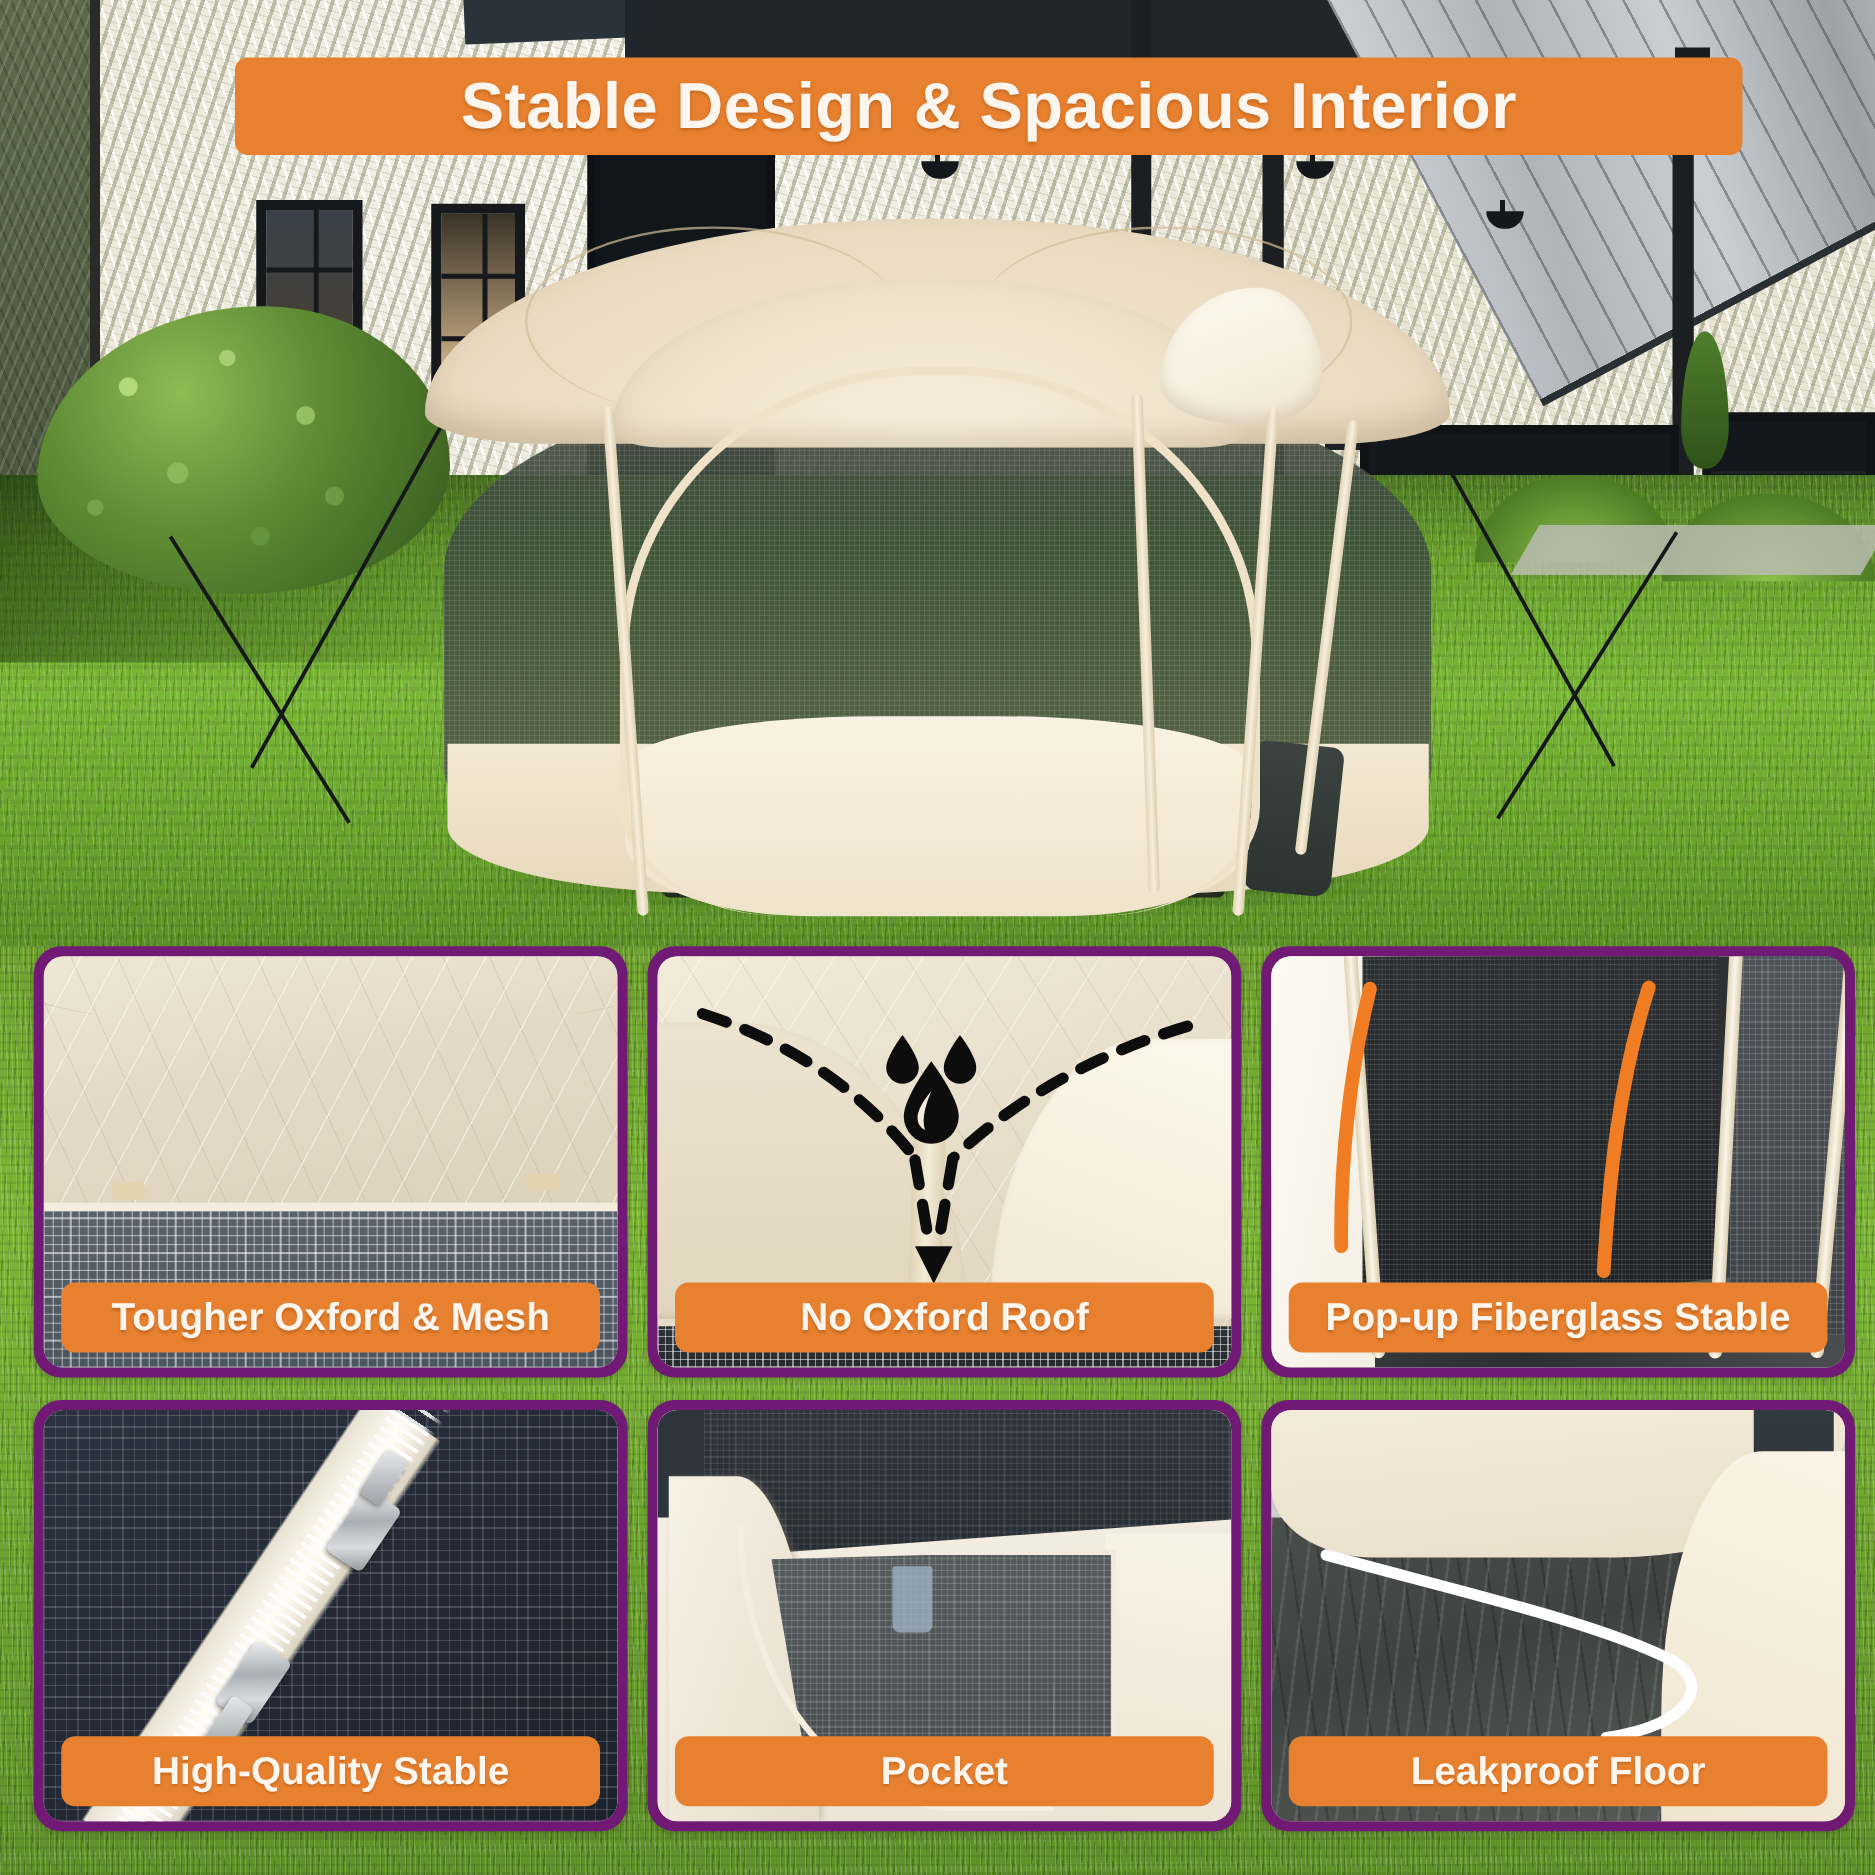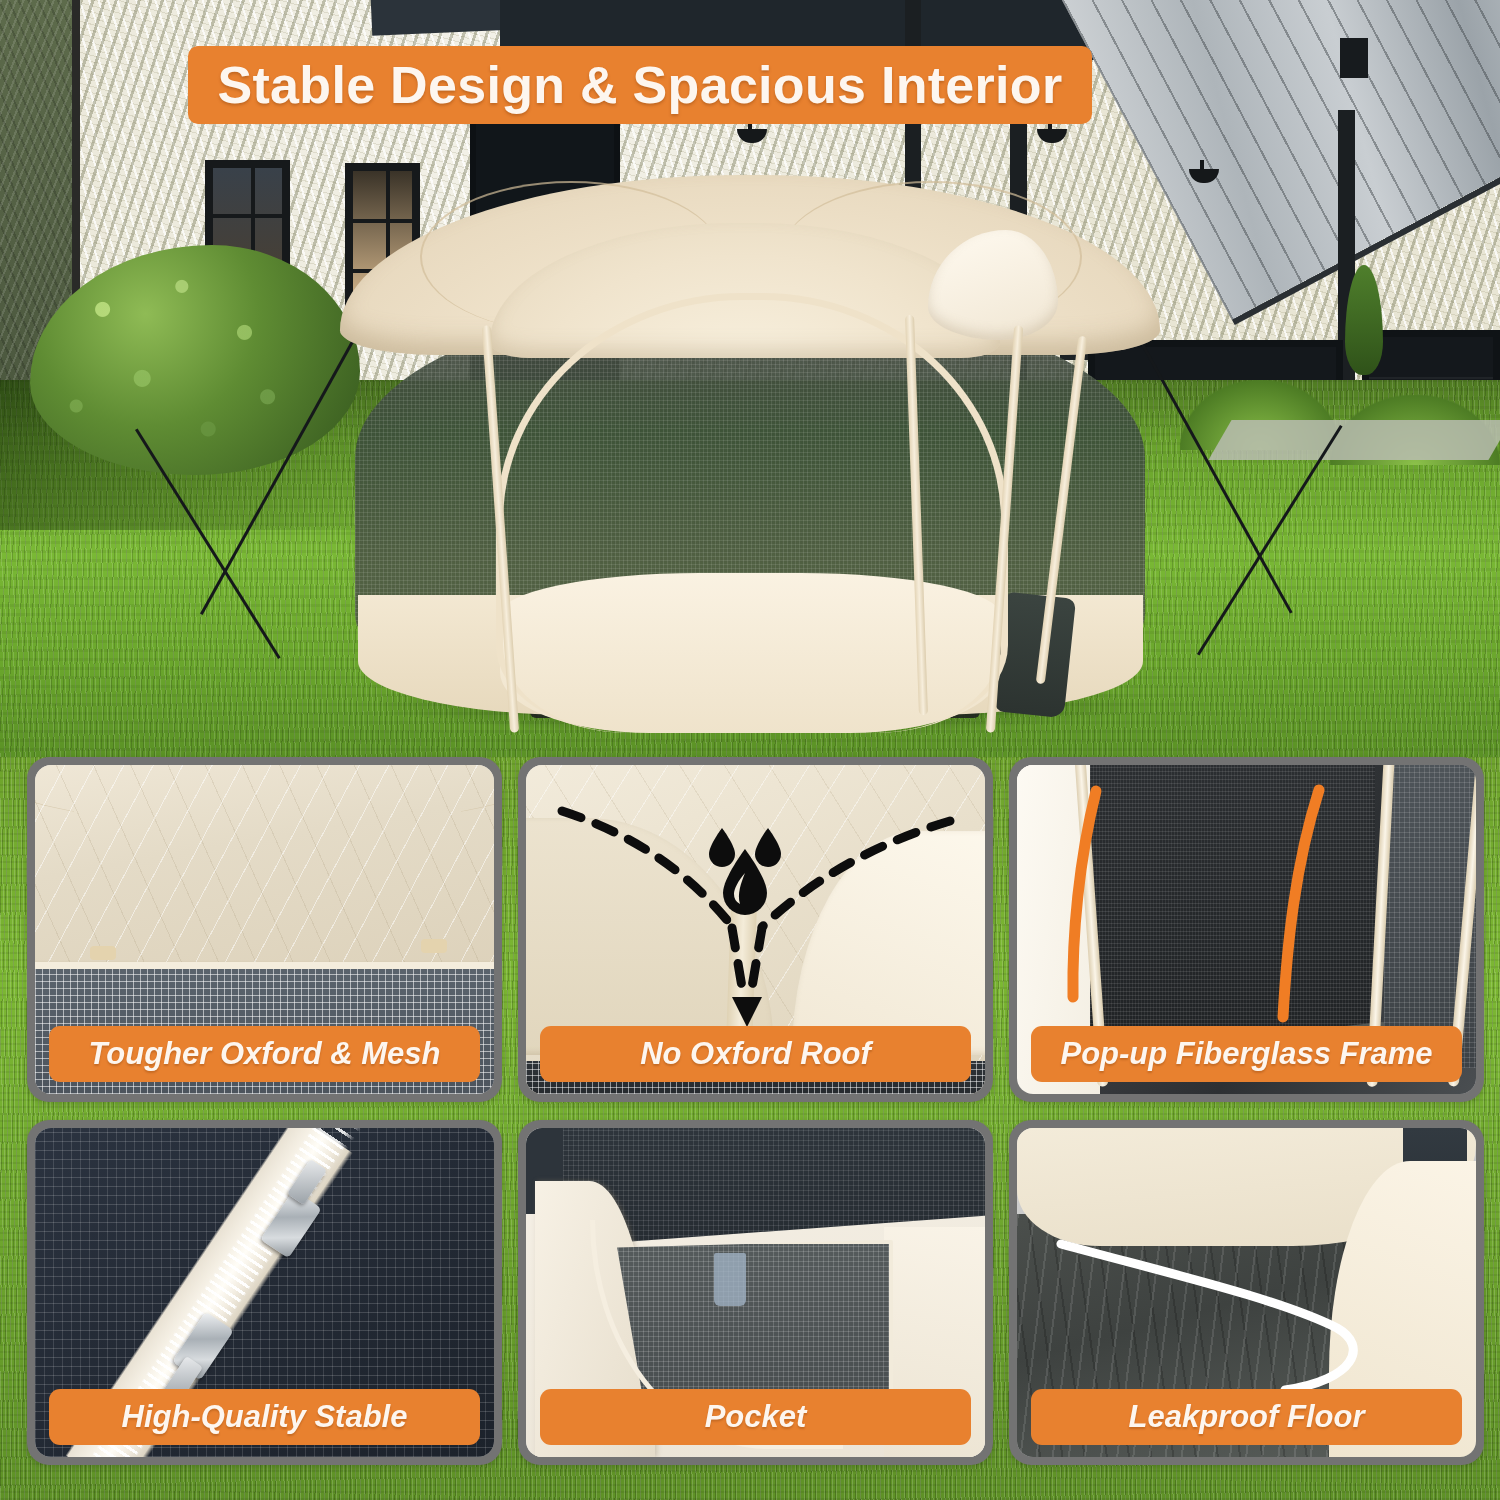--- a/index.html
+++ b/index.html
@@ -146,40 +146,40 @@
   .door-arch{position:absolute;left:196px;top:118px;width:512px;height:440px;
     border:7px solid #efe2c9;border-radius:48% 48% 26% 26%/52% 52% 20% 20%;
     border-bottom:none;box-sizing:border-box;}
   .pole{position:absolute;width:9px;background:linear-gradient(90deg,#e3d4b6,#f7eedc,#dccdae);border-radius:5px;}
   .sidewin{position:absolute;left:700px;top:420px;width:70px;height:120px;
     background:linear-gradient(180deg,#3b4440,#2c3330);border-radius:8px 10px 14px 10px;transform:rotate(6deg);}
   .tent-shadow{position:absolute;left:70px;top:500px;width:780px;height:60px;
     background:radial-gradient(ellipse at 50% 50%, rgba(25,45,12,.55), rgba(25,45,12,0) 70%);}
 
   
-  .title-banner{position:absolute;left:188px;top:46px;width:904px;height:78px;
+  .title-banner{position:absolute;left:188px;top:46px;width:1206px;height:78px;
     background:#e8812f;border-radius:10px;display:flex;align-items:center;justify-content:center;}
   .title-banner span{color:#fdf6ef;font-size:52px;font-weight:bold;letter-spacing:.3px;
     text-shadow:0 2px 3px rgba(120,55,10,.35);white-space:nowrap;}
 
   
   .grid-bg{position:absolute;left:0;top:757px;width:1500px;height:743px;
     background:linear-gradient(180deg,#6ea32c 0%,#7cb833 30%,#6fa72e 62%,#5e9126 100%);}
   .grid-bg:after{content:"";position:absolute;inset:0;
     background-image:
       repeating-linear-gradient(88deg, rgba(255,255,255,.16) 0 1px, rgba(0,0,0,0) 1px 4px),
       repeating-linear-gradient(92deg, rgba(0,0,0,.18) 0 1px, rgba(0,0,0,0) 1px 5px),
       repeating-linear-gradient(0deg, rgba(0,0,0,.07) 0 2px, rgba(0,0,0,0) 2px 7px);}
 
   .cards{position:absolute;left:0;top:757px;width:1500px;height:743px;
     display:grid;grid-template-columns:repeat(3,475px);grid-template-rows:repeat(2,345px);
     gap:18px 16px;padding:0 16px 0 27px;box-sizing:border-box;}
 
-  .card{position:relative;border-radius:22px;background:#737373;padding:4px;box-sizing:border-box;
-    box-shadow:0 2px 6px rgba(0,0,0,.18);font-style:italic;}
+  .card{position:relative;border-radius:22px;background:#701a75;padding:4px;box-sizing:border-box;
+    box-shadow:0 2px 6px rgba(0,0,0,.18);}
   .card-img{position:absolute;left:8px;top:8px;right:8px;bottom:8px;border-radius:16px;overflow:hidden;background:#ccc;}
   .card-label{position:absolute;left:22px;right:22px;bottom:20px;height:56px;background:#e8812f;border-radius:11px;
     display:flex;align-items:center;justify-content:center;z-index:6;}
   .card-label span{color:#fdf6ef;font-size:31px;font-weight:bold;white-space:nowrap;
     text-shadow:0 2px 2px rgba(120,55,10,.3);}
 
   
   .c1-top{position:absolute;left:0;top:0;width:100%;height:62%;
     background:linear-gradient(170deg,#efe7d6 0%,#e4dbc7 40%,#ddd2bb 100%);}
   .c1-top:after{content:"";position:absolute;inset:0;
@@ -460,21 +460,21 @@
         <div class="c3-pole" style="left:15%;top:-2%;height:100%;transform:rotate(-4deg);"></div>
         <div class="c3-pole" style="left:78%;top:-2%;height:100%;transform:rotate(3deg);"></div>
         <div class="c3-pole" style="left:97%;top:-2%;height:100%;transform:rotate(5deg);"></div>
 
         <svg class="dash-svg" viewBox="0 0 459 329" preserveAspectRatio="none">
           <path d="M 79 26 C 62 95 55 170 56 232" fill="none" stroke="#f07d24" stroke-width="11" stroke-linecap="round"></path>
           <path d="M 302 25 C 278 100 270 180 266 252" fill="none" stroke="#f07d24" stroke-width="11" stroke-linecap="round"></path>
         </svg>
       </div>
       <div class="card-label">
-        <span>Pop-up Fiberglass Frame</span>
+        <span>Pop-up Fiberglass Stable</span>
       </div>
     </div>
 
     <div class="card">
       <div class="card-img">
         <div class="c4-bg"></div>
         <div class="c4-dots-l"></div>
         <div class="c4-zip"></div>
         <div class="c4-teeth"></div>
         <div class="slider" style="left:52%;top:20%;width:34px;height:60px;transform:rotate(34deg);"></div>

